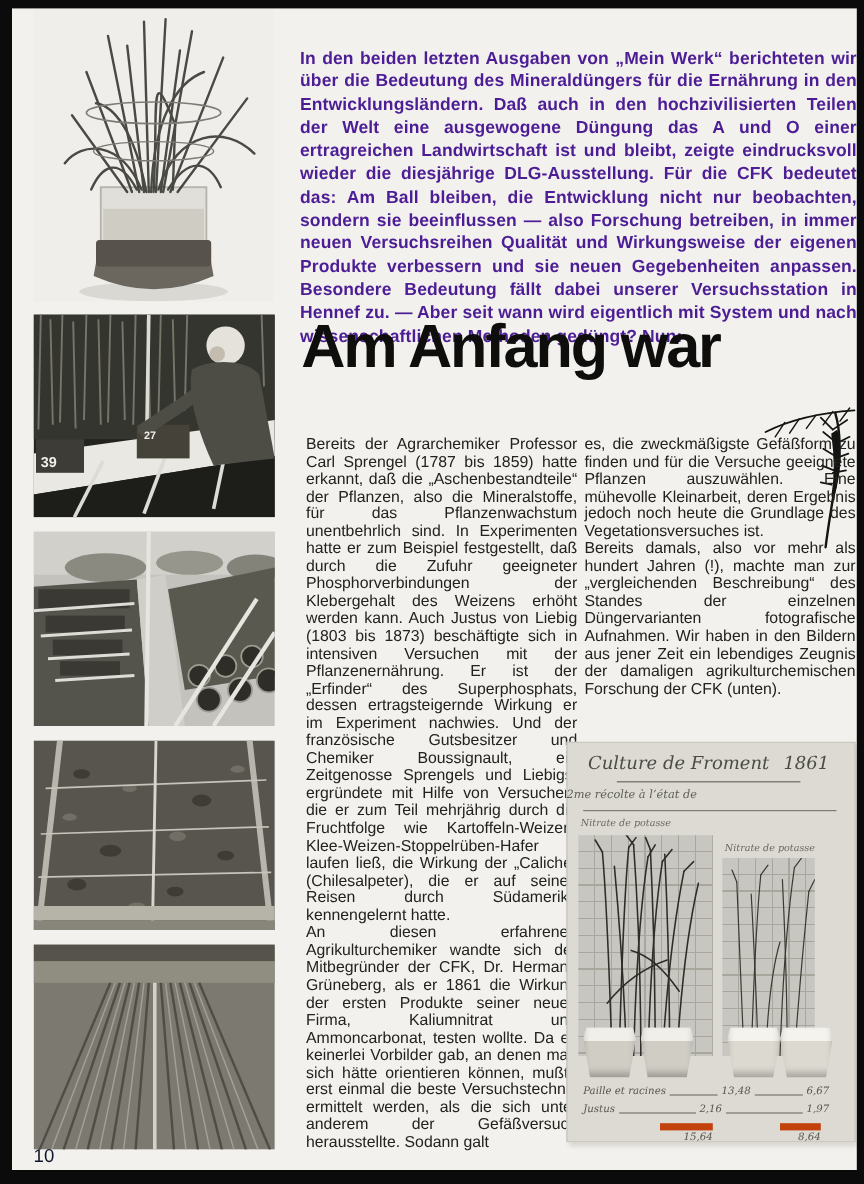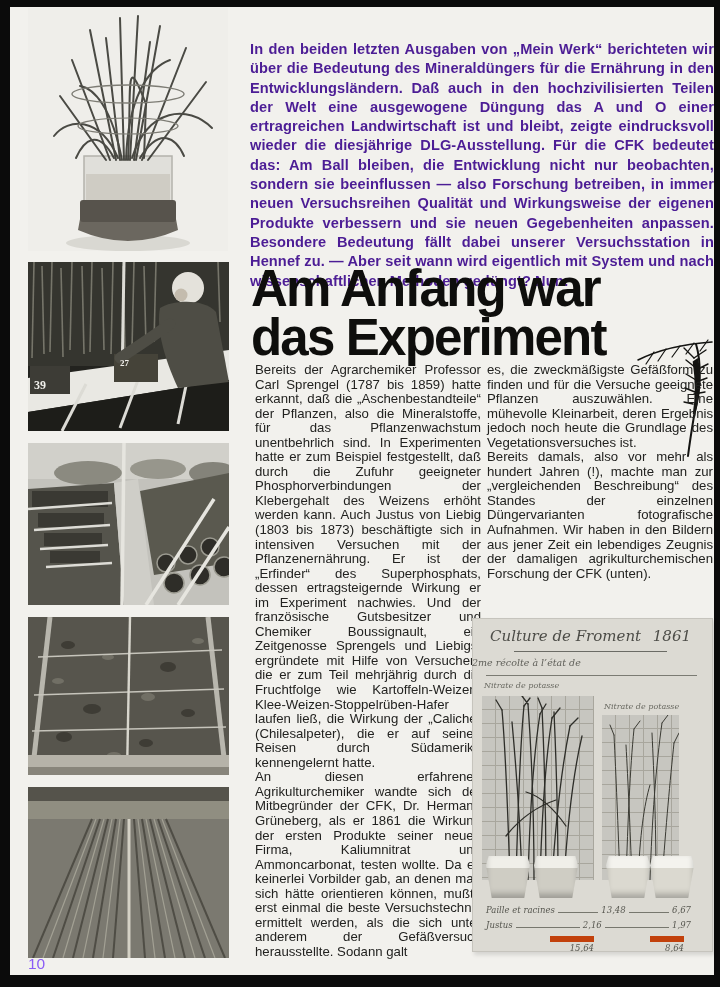--- a/index.html
+++ b/index.html
@@ -14,21 +14,21 @@
   .bar-bottom{left:0;top:975px;width:720px;height:12px;}
   .bar-right{left:714px;top:0;width:6px;height:987px;}
 
   figure{margin:0;position:absolute;}
   figure svg{display:block;width:100%;height:100%;}
   #ph1{left:28px;top:8px;width:200px;height:243px;background:#efeeea;}
   #ph2{left:28px;top:262px;width:201px;height:169px;}
   #ph3{left:28px;top:443px;width:201px;height:162px;}
   #ph4{left:28px;top:617px;width:201px;height:158px;}
   #ph5{left:28px;top:787px;width:201px;height:171px;}
-  .crate-num{position:absolute;color:#f0efeb;font-weight:bold;font-family:Liberation Serif, serif;}
+  .crate-num{position:absolute;color:#f0efeb;font-weight:bold;font-family:Liberation Sans, sans-serif;}
   .crate-num.n1{left:6px;top:116px;font-size:12px;}
   .crate-num.n2{left:92px;top:96px;font-size:9px;}
 
   .intro{
     position:absolute;left:250px;top:40px;width:464px;
     font-size:14.6px;line-height:19.3px;font-weight:bold;
     text-align:justify;letter-spacing:.1px;color:#4c1d95;
   }
   .headline{
     position:absolute;left:251px;top:264px;width:470px;margin:0;
@@ -68,21 +68,21 @@
     clip-path:polygon(6% 0,94% 0,100% 22%,87% 100%,13% 100%,0 22%);
     box-shadow:inset 0 -4px 6px rgba(0,0,0,.25);
   }
   .pot.p1{left:14px;} .pot.p2{left:62px;} .pot.p3{left:134px;background:linear-gradient(#f4f3ee 0 28%, #dbd9d0 28% 100%);} .pot.p4{left:178px;background:linear-gradient(#f4f3ee 0 28%, #dbd9d0 28% 100%);}
   .note-row{position:absolute;left:14px;right:22px;display:flex;align-items:flex-end;font-size:8.5px;color:#56564f;height:11px;}
   .note-row .leader{flex:1;border-bottom:1px solid #77776e;margin:0 3px 2px 3px;}
   .note-r0{top:286px;} .note-r1{top:301px;}
   .total{position:absolute;top:318px;font-size:8.5px;color:#56564f;border-top:6px solid #c2410c;text-align:right;padding-top:1px;}
   .total.t1{left:78px;width:44px;} .total.t2{left:178px;width:34px;}
 
-  .page-num{position:absolute;left:28px;top:955px;font-size:15.5px;color:#8b5cf6;}
+  .page-num{position:absolute;left:28px;top:955px;font-size:15.5px;color:#0f172a;}
 </style>
 </head>
 <body>
 
 <div class="page">
 
   <div class="bar bar-top"></div>
   <div class="bar bar-left"></div>
   <div class="bar bar-bottom"></div>
   <div class="bar bar-right"></div>
@@ -255,21 +255,20 @@
           <line x1="134" y1="32" x2="187" y2="171"></line>
       </g>
       <line x1="101" y1="32" x2="101" y2="171" stroke="#d4d1c5" stroke-width="3"></line>
     </svg>
   </figure>
 
   <div class="intro">In den beiden letzten Ausgaben von „Mein Werk“ berichteten wir über die Bedeutung des Mineraldüngers für die Ernährung in den Entwicklungsländern. Daß auch in den hochzivilisierten Teilen der Welt eine ausgewogene Düngung das A und O einer ertragreichen Landwirtschaft ist und bleibt, zeigte eindrucksvoll wieder die diesjährige DLG-Ausstellung. Für die CFK bedeutet das: Am Ball bleiben, die Entwicklung nicht nur beobachten, sondern sie beeinflussen — also Forschung betreiben, in immer neuen Versuchsreihen Qualität und Wirkungsweise der eigenen Produkte verbessern und sie neuen Gegebenheiten anpassen. Besondere Bedeutung fällt dabei unserer Versuchsstation in Hennef zu. — Aber seit wann wird eigentlich mit System und nach wissenschaftlichen Methoden gedüngt? Nun:</div>
 
   <h1 class="headline">
     <span>Am Anfang war</span><br>
-    <span>das Experiment</span>
   </h1>
 
   <svg class="sketch" viewBox="0 0 82 134">
     <g stroke="#141412" fill="none" stroke-linecap="round">
       <path d="M2,30 C22,20 46,14 76,12" stroke-width="1.6"></path>
       <path d="M10,34 L18,22 M22,31 L30,19 M36,27 L44,16 M50,24 L58,13 M64,21 L72,10" stroke-width="1.2"></path>
       <path d="M60,14 C66,34 64,60 58,86 C56,98 54,110 52,126" stroke-width="2"></path>
       <path d="M58,28 L48,18 M60,38 L50,30 M60,50 L50,44 M59,62 L49,58 M57,74 L48,72" stroke-width="1.4"></path>
       <path d="M58,28 L70,20 M60,40 L72,34 M60,52 L71,48 M58,64 L69,62" stroke-width="1.4"></path>
       <path d="M61,30 C65,46 63,66 58,84 C61,66 60,46 58,32 Z" fill="#141412" stroke-width="2.5"></path>

